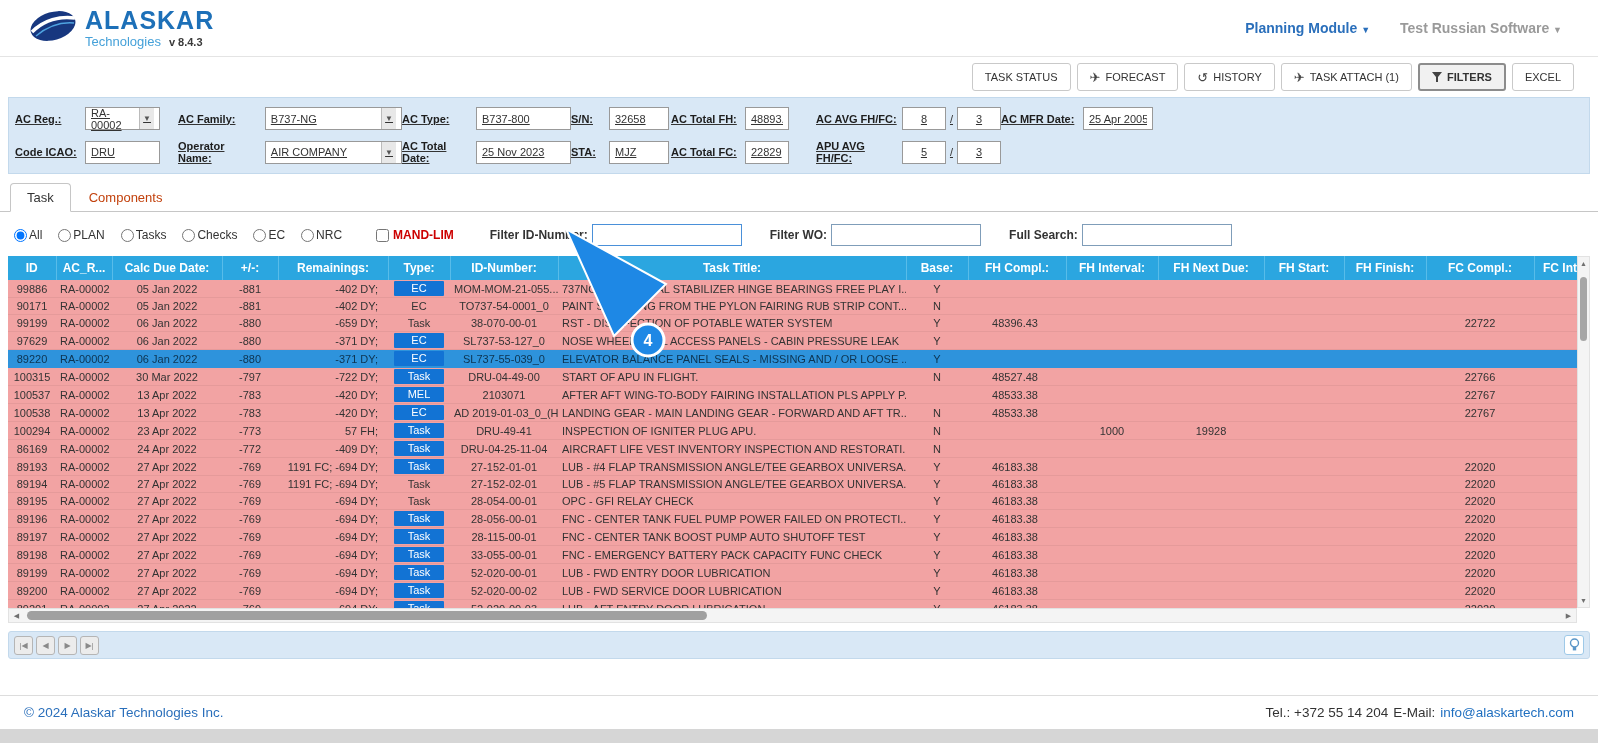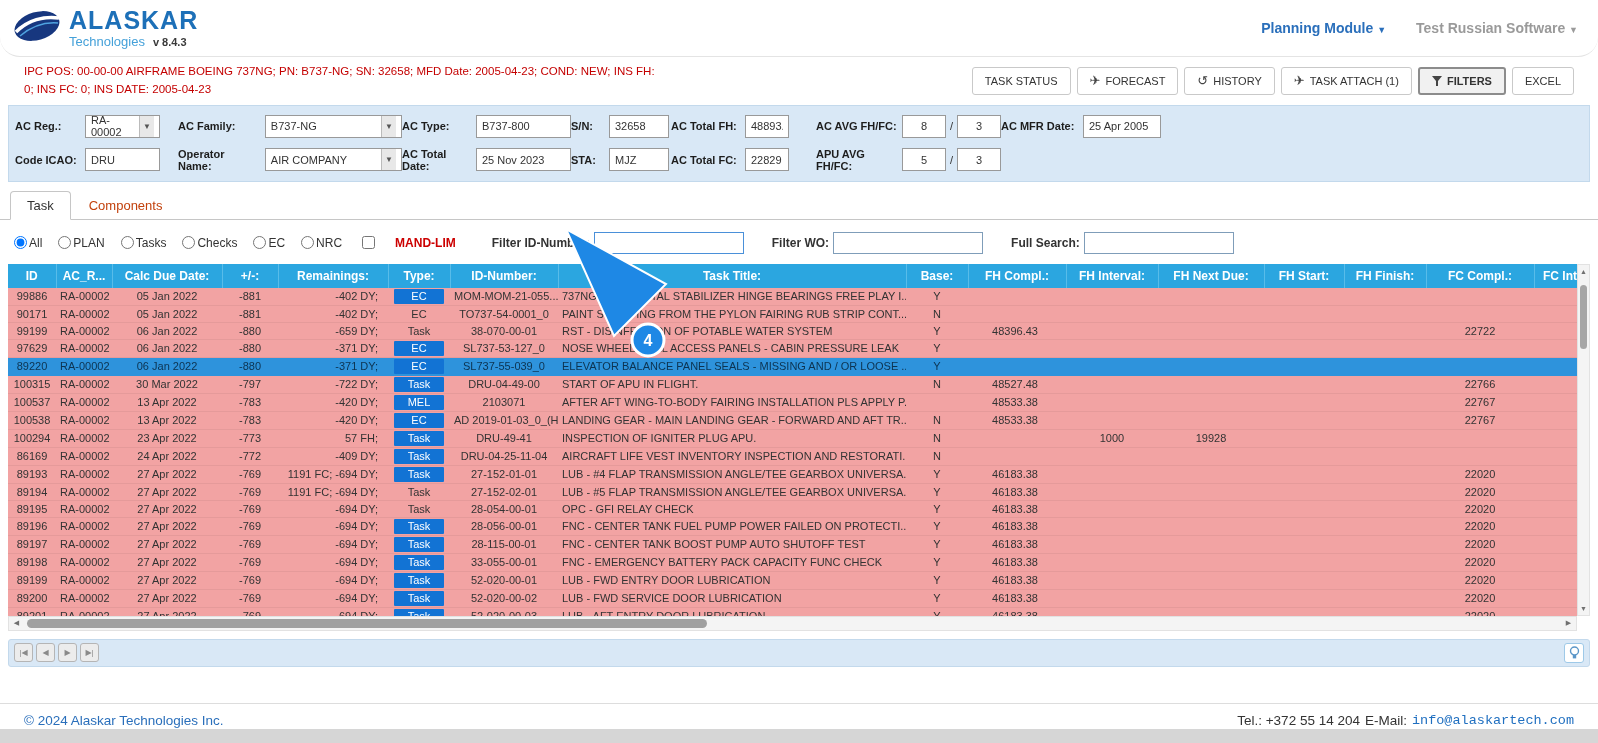--- a/index.html
+++ b/index.html
@@ -2,21 +2,21 @@
 <html><head>
 <meta charset="utf-8">
 <style>
   * { box-sizing: border-box; margin: 0; padding: 0; }
   html,body { width: 1598px; height: 743px; }
   body {
     position: relative; overflow: hidden; background: #fff;
     font-family: "Liberation Sans", sans-serif; color: #333;
   }
   
-  .hdr { height: 57px; display: flex; align-items: center; padding: 0 12px; border-bottom: 1px solid #e4e4e4; border-radius: 20px; }
+  .hdr { height: 57px; display: flex; align-items: center; padding: 0 28px; border-bottom: 1px solid #e4e4e4; }
   .brand { display: flex; align-items: center; gap: 7px; }
   .brand-col { display: flex; flex-direction: column; line-height: 1; }
   .brand-name { font-size: 25px; font-weight: bold; color: #1d70b8; letter-spacing: 1px; }
   .brand-row2 { display: flex; align-items: baseline; gap: 8px; margin-top: 2px; }
   .brand-sub { color: #45a1d9; font-size: 13px; }
   .brand-ver { color: #3a3a3a; font-size: 11px; font-weight: bold; }
   .hdr-right { margin-left: auto; display: flex; align-items: center; gap: 30px; padding-right: 8px; }
   .menu { font-size: 14px; font-weight: bold; color: #2a6fbb; cursor: pointer; }
   .menu .caret { font-size: 9px; }
   .user-menu { color: #9a9a9a; }
@@ -25,41 +25,41 @@
   .ipc { color: #c40000; font-size: 11.5px; line-height: 1.55; max-width: 640px; }
   .tb-btns { margin-left: auto; display: flex; gap: 6px; align-items: center; }
   .tb-btn { display: inline-flex; align-items: center; gap: 5px; height: 28px; padding: 0 12px;
             background: #fff; border: 1px solid #c9c9c9; border-radius: 3px; font-size: 11px;
             color: #333; cursor: pointer; font-family: inherit; white-space: nowrap; }
   .tb-btn.active { border: 2px solid #8c8c8c; background: #f1f1f1; font-weight: bold; }
   .ic { font-size: 13px; color: #444; display: inline-flex; line-height: 1; }
   
   .acpanel { margin: 0 8px; background: #d9e8f6; border: 1px solid #c3d9ec; padding: 9px 6px;
              display: grid; grid-template-columns: 163px 224px 169px 100px 145px 185px auto; row-gap: 10px; }
-  .fg { display: flex; align-items: center; }
+  .fg { display: flex; align-items: center; text-decoration: underline; }
   .fg .flabel { font-size: 11px; font-weight: bold; color: #1d1d1d; padding-right: 4px; }
   .lc1{width:70px}.lc2{width:92px}.lc3{width:80px}.lc4{width:38px}.lc5{width:74px}.lc6{width:92px}.lc7{width:82px}
   .ctl { height: 23px; border: 1px solid #999; background: #fff; font-size: 11px; color: #333;
          padding: 0 5px; font-family: inherit; }
-  .w75{width:75px}.w145{width:145px}.w95{width:95px}.w60{width:60px}.w62{width:44px}.w44{width:44px; text-align:center}.w78{width:78px}
+  .w75{width:75px}.w145{width:145px}.w95{width:95px}.w60{width:60px}.w62{width:44px}.w44{width:44px; text-align:center}.w78{width:70px}
   .selectbox { display: inline-flex; align-items: center; justify-content: space-between; background: #fff; cursor: pointer; }
   .selectbox .sel-caret { color: #555; font-size: 8px; background: #e8e8e8; border-left: 1px solid #bbb;
                           align-self: stretch; display: flex; align-items: center; padding: 0 3px; margin-left: 4px; }
   .slash { font-size: 11px; margin: 0 4px; color: #333; }
   
   .tabbar { display: flex; align-items: flex-end; padding: 10px 10px 0 10px; border-bottom: 1px solid #c6c6c6; height: 38px; gap: 2px; }
   .tab { padding: 6px 16px; font-size: 13px; cursor: pointer; }
   .tab.active { background: #fff; border: 1px solid #c6c6c6; border-bottom: 1px solid #fff;
                 border-radius: 4px 4px 0 0; margin-bottom: -1px; color: #333; }
   .tab.inactive { color: #c2410c; }
   
   .controls { display: flex; align-items: center; padding: 12px 14px 10px 14px; font-size: 12px; height: 44px; }
   .rad { display: inline-flex; align-items: center; margin-right: 16px; gap: 2px; }
   .rad input { margin: 0; }
-  .mand { color: #cc0000; font-weight: bold; display: inline-flex; align-items: center; gap: 20px; margin: 0 8px 0 4px; }
+  .mand { color: #cc0000; font-weight: bold; display: inline-flex; align-items: center; gap: 4px; margin: 0 8px 0 18px; }
   .flt-label { font-weight: bold; margin-left: 28px; margin-right: 4px; white-space: nowrap; }
   .flt-input { width: 150px; height: 22px; border: 1px solid #7f9db9; font-size: 12px; padding: 0 4px; font-family: inherit; }
   .flt-input.focus { border: 1px solid #4a90d9; }
   
   .table-region { position: relative; margin: 0 8px; }
   .tv { overflow: hidden; margin-right: 13px; height: 352px; }
   table { border-collapse: collapse; table-layout: fixed; width: 1610px; }
   thead th { background: #2ba6e0; color: #fff; font-size: 12px; font-weight: bold; height: 24px;
              border-right: 1px solid #58bce9; padding: 0 3px; white-space: nowrap; overflow: hidden; cursor: pointer; }
   tbody td { background: #f2a3a3; font-size: 11px; height: 17px; padding: 0 4px; white-space: nowrap;
@@ -88,21 +88,21 @@
             border-radius: 3px; font-size: 8px; color: #8a8a8a; display: inline-flex; align-items: center;
             justify-content: center; cursor: pointer; font-family: inherit; }
   .pg-status { position: absolute; left: 0; right: 0; text-align: center; font-size: 13.5px; color: #222; pointer-events: none; }
   .pg-hint { margin-left: auto; width: 20px; height: 20px; background: #fff; border: 1px solid #9ec9e8;
              border-radius: 3px; display: inline-flex; align-items: center; justify-content: center; cursor: pointer; }
   
   .pfooter { margin: 36px 0 0 0; border-top: 1px solid #ddd; height: 34px; display: flex; align-items: center;
              justify-content: space-between; padding: 0 24px; font-size: 13.5px; }
   .copyright { color: #2a6fbb; cursor: pointer; }
   .contact { color: #333; display: flex; gap: 5px; }
-  .contact a { color: #1f6fc0; text-decoration: none; cursor: pointer; font-family: Liberation Mono, monospace; }
+  .contact a { color: #1f6fc0; text-decoration: none; cursor: pointer; }
   .bottom-strip { position: absolute; left: 0; right: 0; bottom: 0; height: 14px; background: #d6d6d6; }
   
   .annot { position: absolute; left: 0; top: 0; width: 1598px; height: 743px; pointer-events: none; z-index: 50; }
 </style>
 </head>
 <body>
 
 <div class="hdr">
   <div class="brand">
     <span>
@@ -124,21 +124,20 @@
     <span class="menu">
       <span>Planning Module</span> <span class="caret">▼</span>
     </span>
     <span class="menu user-menu">
       <span>Test Russian Software</span> <span class="caret">▼</span>
     </span>
   </div>
 </div>
 
 <div class="infobar">
-  <div class="ipc">IPC POS: 00-00-00 AIRFRAME BOEING 737NG; PN: B737-NG; SN: 32658; MFD Date: 2005-04-23; COND: NEW; INS FH: 0; INS FC: 0; INS DATE: 2005-04-23</div>
   <div class="tb-btns">
     <button class="tb-btn">
       <span>TASK STATUS</span>
     </button>
     <button class="tb-btn">
       <span class="ic">✈</span>
         <span>FORECAST</span>
     </button>
     <button class="tb-btn">
       <span class="ic">↺</span>

